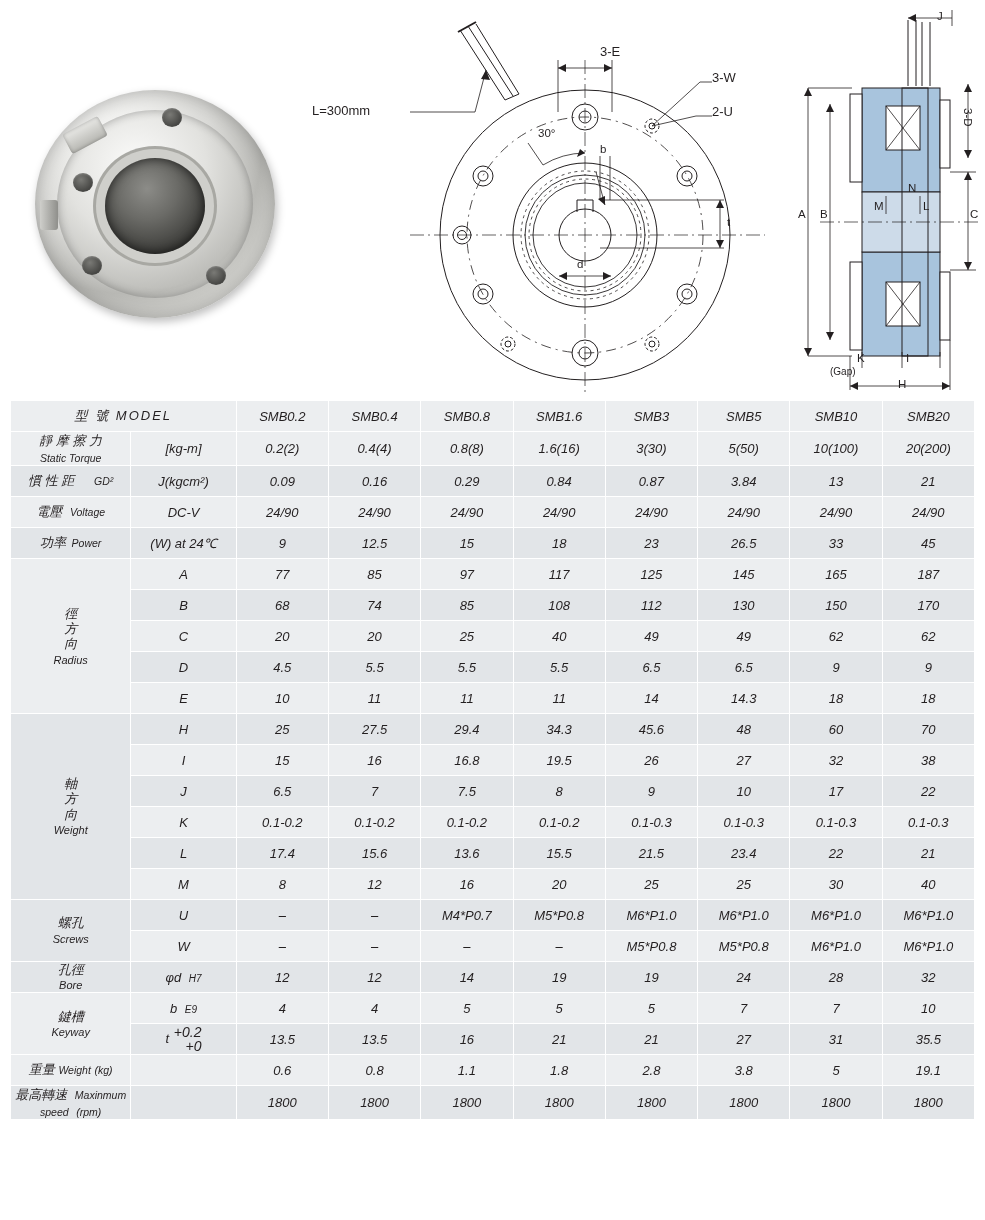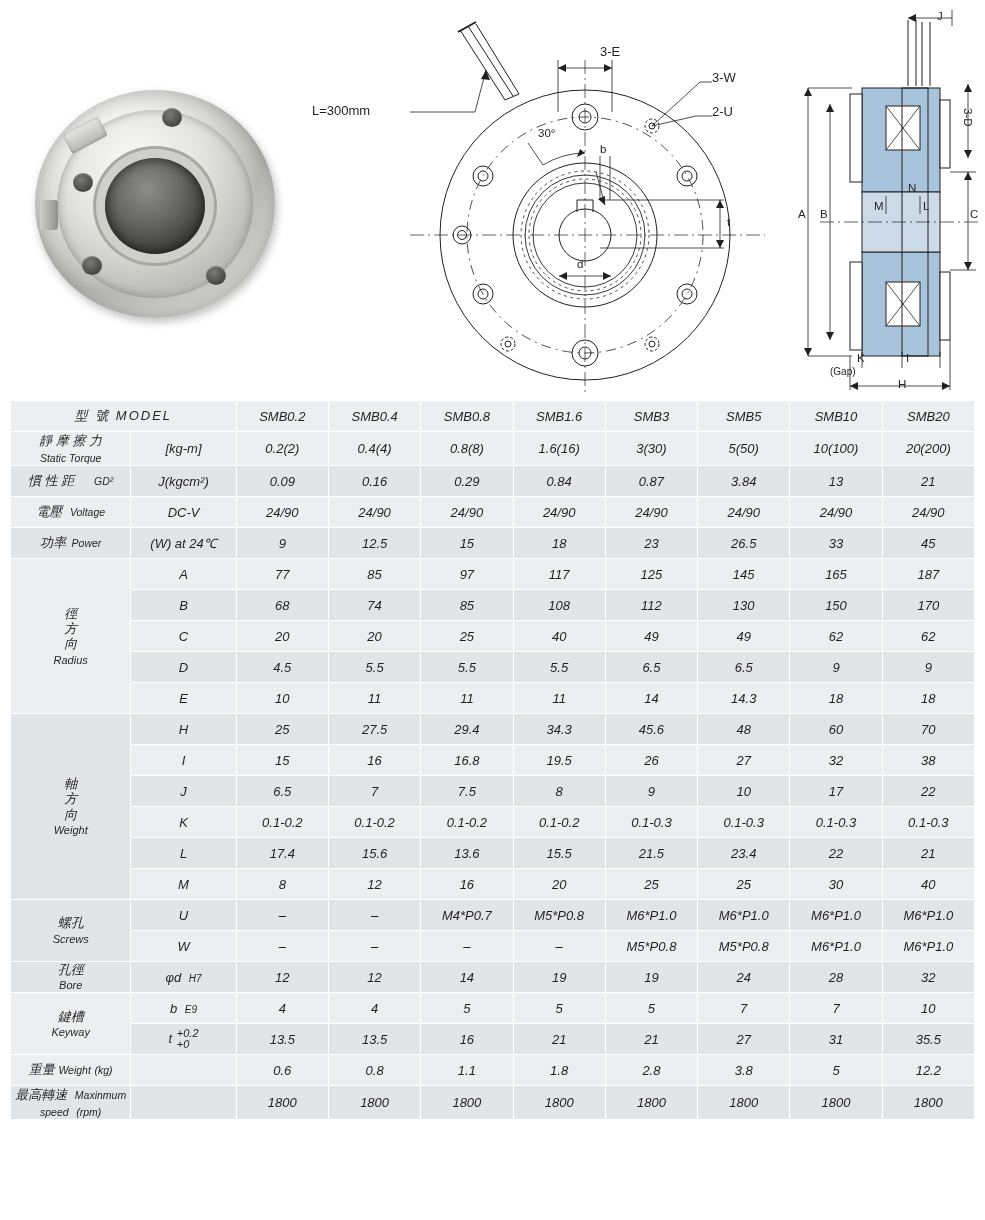--- a/index.html
+++ b/index.html
@@ -102,21 +102,21 @@
     background:#2b6ca3;color:#ffffff;font-size:17px;font-weight:bold;
     line-height:1.18;
   }
   td.grouphdr .en{font-size:11px;font-weight:normal;display:block;margin-top:2px;}
   td.lab{
     text-align:left;padding-left:8px;font-size:14px;background:#eceef0;
   }
   tr.alt td.lab{background:#e2e5e8;}
   td.lab .en{font-size:10.5px;}
   td.unit{font-size:11.5px;}
-  .stack{display:inline-block;line-height:1.05;text-align:left;font-size:11px;vertical-align:middle;margin-left:1px;}
+  .stack{display:inline-block;line-height:1.05;text-align:right;font-size:14px;vertical-align:middle;margin-left:1px;}
   .titlecell{font-size:17px;font-weight:bold;letter-spacing:2px;}
 </style>
 </head>
 <body>
 
 <div class="page">
 
   <div class="drawings">
 
     <div class="photo">
@@ -675,21 +675,21 @@
           <span class="en" style="">(kg)</span>
         </td>
         <td></td>
         <td>0.6</td>
         <td>0.8</td>
         <td>1.1</td>
         <td>1.8</td>
         <td>2.8</td>
         <td>3.8</td>
         <td>5</td>
-        <td>12.2</td>
+        <td>19.1</td>
       </tr>
 
       <tr class="alt">
         <td class="lab">
           <span>最高轉速</span>
           <span class="en" style="margin-left:4px;">Maxinmum speed</span>
           <span class="en" style="margin-left:4px;">(rpm)</span>
         </td>
         <td></td>
         <td>1800</td>

